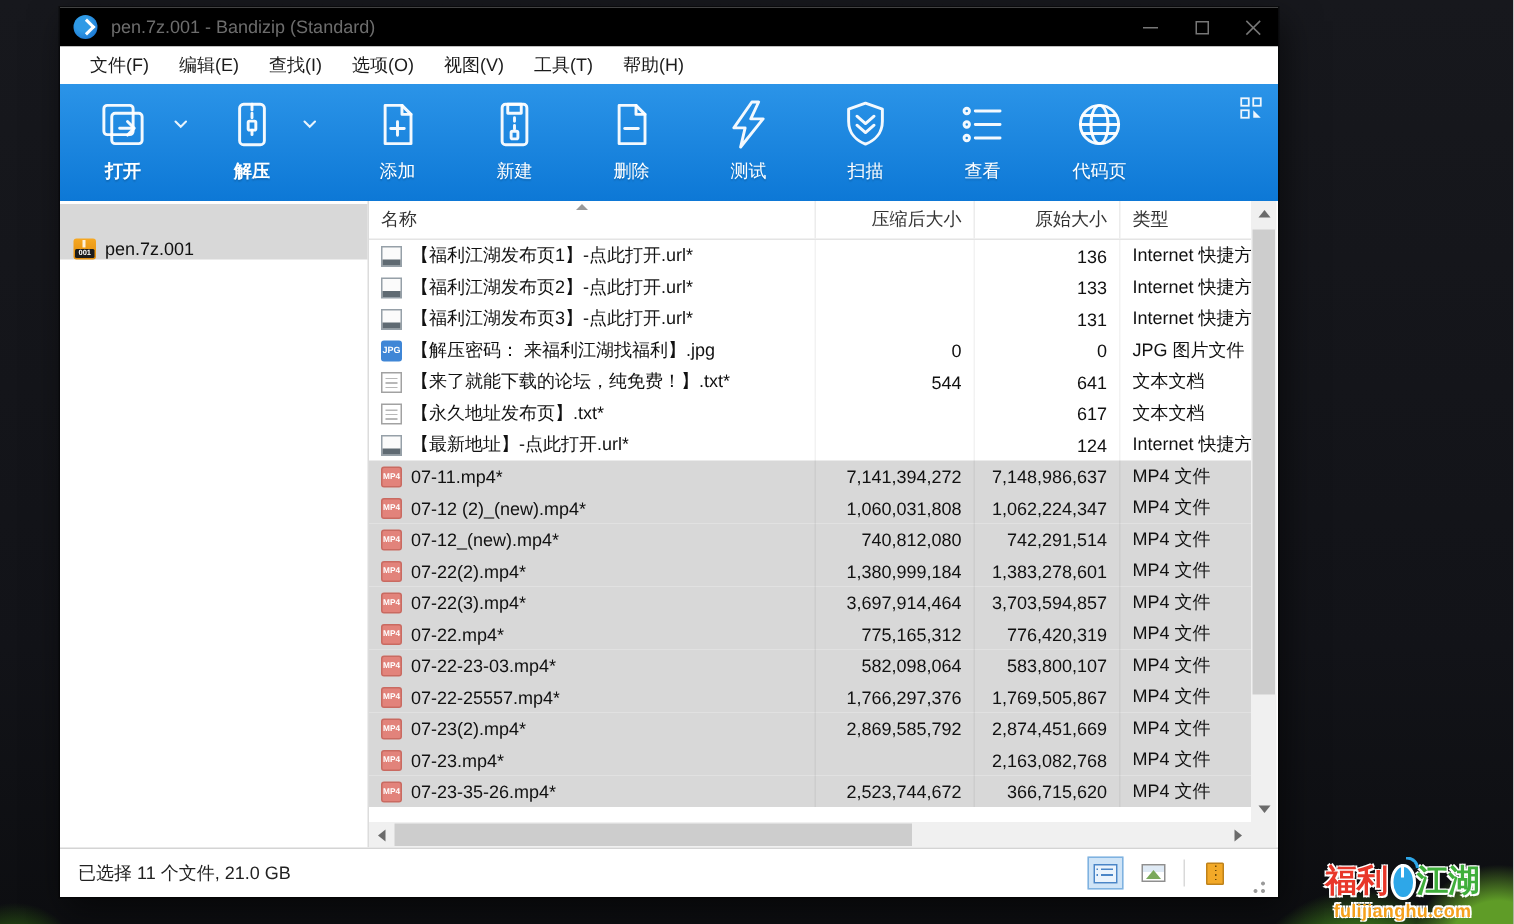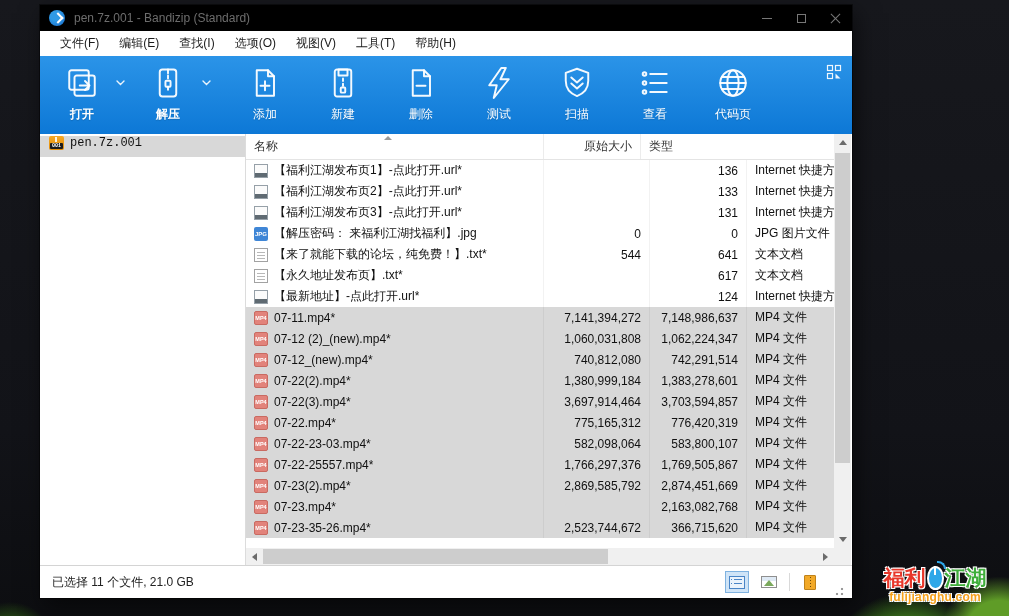--- a/index.html
+++ b/index.html
@@ -47,21 +47,21 @@
   .tb-icon svg * { fill:none; stroke:rgba(255,255,255,.95); stroke-width:1.3; stroke-linecap:round; stroke-linejoin:round; }
   .tb-label { margin-top:3px; font-size:12px; white-space:nowrap; text-shadow:0 1px 1px rgba(0,0,0,.15); }
   .tb-chev { width:20px; margin-right:10px; height:40px; display:flex; align-items:center; justify-content:center; }
   .tb-chev svg { width:9px; height:6px; }
   .tb-chev svg * { fill:none; stroke:rgba(255,255,255,.9); stroke-width:1.4; stroke-linecap:round; }
   .layout-toggle { position:absolute; right:10px; top:8px; width:16px; height:16px; }
   .layout-toggle svg { width:16px; height:16px; }
   
   .main { flex:1 1 auto; display:flex; min-height:0; }
   .sidebar { width:206px; border-right:1px solid #dcdcdc; background:#fff; padding-top:2px; }
-  .side-item { height:21px; display:flex; align-items:flex-start; padding-left:9px; font-size:12px; color:#111;font-family:Liberation Mono, monospace; }
+  .side-item { height:37px; display:flex; align-items:flex-end; padding-left:9px; font-size:12px; color:#111; }
   .side-item.sel { background:#d8d8d8; }
   .vol-icon { width:15px; height:14px; background:linear-gradient(#f6a823,#e08b0a); border-radius:2px; margin-right:6px; position:relative; flex:0 0 auto; }
   .vol-icon i { position:absolute; left:1px; right:1px; bottom:1px; height:6px; background:#1c1c1c; color:#fff; font-style:normal; font-size:5px; line-height:6px; text-align:center; font-weight:bold; border-radius:1px; }
   .vol-icon::before { content:""; position:absolute; left:6px; top:1px; width:2px; height:5px; background:rgba(255,255,255,.85); }
   .listpane { flex:1 1 auto; display:flex; flex-direction:column; min-width:0; }
   .listtop { flex:1 1 auto; display:flex; min-height:0; }
   .listcontent { width:588px; display:flex; flex-direction:column; background:#fff; overflow:hidden; }
   .lheader { height:26px; display:flex; border-bottom:1px solid #e4e4e4; color:#333; position:relative; flex:0 0 auto; }
   .hc { display:flex; align-items:center; padding:0 8px; border-right:1px solid #ececec; overflow:hidden; white-space:nowrap; }
   .hc.right { justify-content:flex-end; }
@@ -112,21 +112,21 @@
   .ic-preview::after { content:""; position:absolute; left:2px; bottom:1px; width:0; height:0; border-left:5px solid transparent; border-right:5px solid transparent; border-bottom:6px solid #7aa95c; }
   .ic-zipfolder { width:12px; height:15px; background:linear-gradient(90deg,#f7c softer,#f2a928); background:#f2a928; border:1px solid #bf821a; border-radius:1px; position:relative; }
   .ic-zipfolder::after { content:""; position:absolute; left:5px; top:1px; bottom:1px; width:1px; background:repeating-linear-gradient(to bottom,#6d4a08 0 1px, transparent 1px 3px); }
   .sb-right { flex:1 1 0; text-align:right; white-space:nowrap; overflow:hidden; padding-right:14px; }
   .grip { width:12px; height:12px; align-self:flex-end; margin-bottom:2px;
     background:
       radial-gradient(circle at 10px 10px, #9a9a9a 0 1px, transparent 1.6px),
       radial-gradient(circle at 10px 5px,  #9a9a9a 0 1px, transparent 1.6px),
       radial-gradient(circle at 5px 10px,  #9a9a9a 0 1px, transparent 1.6px); }
   
-  .watermark { position:absolute; right:3px; bottom:12px; width:142px; text-align:center; line-height:1.05; }
+  .watermark { position:absolute; right:3px; bottom:2px; width:142px; text-align:center; line-height:1.05; }
   .wm-line1 { font-weight:bold; font-size:21px; display:flex; align-items:center; justify-content:center; gap:1px; }
   .wm-red { color:#e8372a; text-shadow:-1px -1px 0 #fff,1px -1px 0 #fff,-1px 1px 0 #fff,1px 1px 0 #fff; }
   .wm-green { color:#3fae3b; text-shadow:-1px -1px 0 #fff,1px -1px 0 #fff,-1px 1px 0 #fff,1px 1px 0 #fff; }
   .wm-mouse { display:inline-block; width:17px; height:24px; background:#2ea7e8; border:2px solid #fff; border-radius:50% 50% 48% 48%; position:relative; }
   .wm-mouse::before { content:""; position:absolute; left:50%; top:-2px; width:2px; height:9px; background:#fff; transform:translateX(-50%); }
   .wm-mouse::after { content:""; position:absolute; right:-4px; top:-7px; width:7px; height:6px; border:2px solid #2ea7e8; border-bottom:none; border-left:none; border-radius:0 8px 0 0; }
   .wm-url { margin-top:1px; font-size:12px; font-weight:bold; color:#f5a11c; text-shadow:-1px -1px 0 #fff,1px -1px 0 #fff,-1px 1px 0 #fff,1px 1px 0 #fff; letter-spacing:.2px; }
 </style>
 </head>
 <body>
@@ -285,20 +285,21 @@
             <span>pen.7z.001</span>
           </div>
         </div>
 
       <div class="listpane">
         <div class="listtop">
           <div class="listcontent">
             <div class="lheader">
               <div class="sortcaret"></div>
               <div class="hc col-name">名称</div>
+              <div class="hc col-comp right">压缩后大小</div>
               <div class="hc col-orig right">原始大小</div>
               <div class="hc col-type">类型</div>
             </div>
             <div class="lrows">
                 <div class="lrow">
                   <div class="c col-name">
                     <span class="ficon url"></span>
                     <span class="fname">【福利江湖发布页1】-点此打开.url*</span>
                   </div>
                   <div class="c col-comp num"></div>

